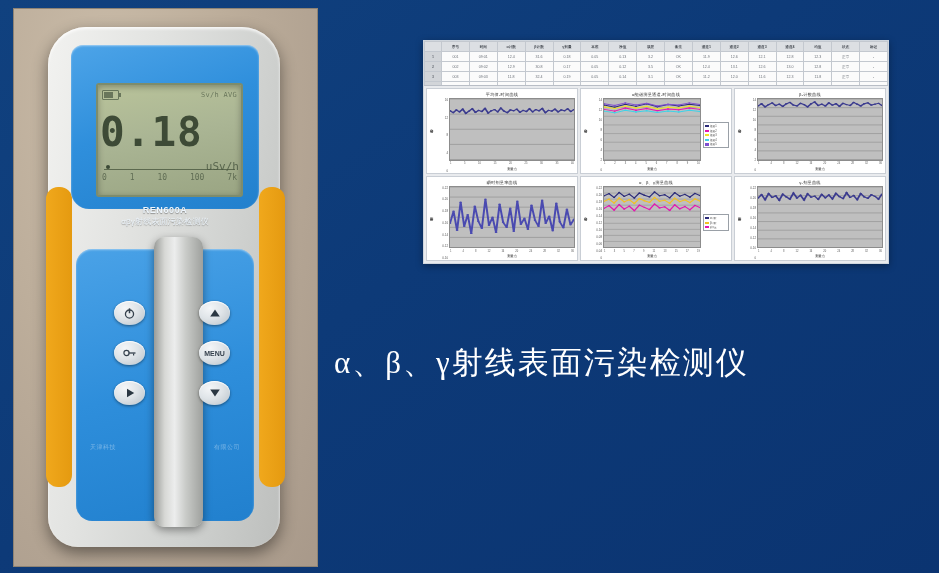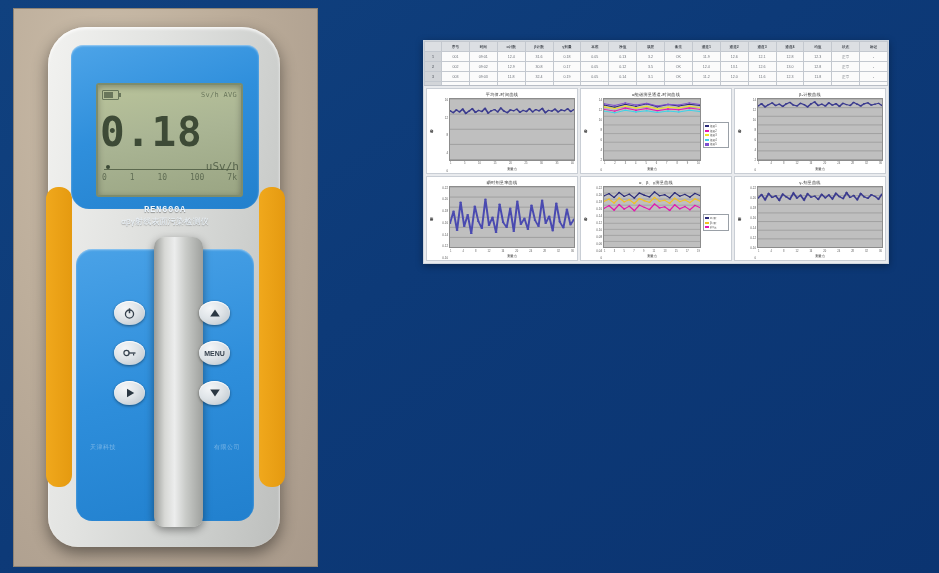--- a/index.html
+++ b/index.html
@@ -86,21 +86,21 @@
   .lcd-bar .dot{position:absolute;left:2px;bottom:1px;width:4px;height:4px;border-radius:50%;background:#3c4a36;}
   .lcd-scale{
     position:absolute;left:4px;right:4px;top:88px;height:14px;
     display:flex;justify-content:space-between;font-size:8px;opacity:.65;
   }
   
   .brand{
     position:absolute;left:57px;top:196px;width:188px;text-align:center;
     color:#eef6fd;text-shadow:0 1px 1px rgba(0,0,0,.35);
   }
-  .brand .model{font-size:9px;font-weight:bold;letter-spacing:.6px;font-family:Liberation Mono, monospace;}
+  .brand .model{font-size:9px;font-weight:bold;letter-spacing:.6px;}
   .brand .cn{font-size:8px;letter-spacing:.2px;margin-top:1px;}
   
   .face-bot{
     position:absolute;left:62px;top:240px;width:178px;height:272px;
     background:linear-gradient(165deg,#4aa2e7 0%,#2e8edb 50%,#2180ce 100%);
     border-radius:16px;
     box-shadow:inset 0 1px 2px rgba(255,255,255,.45);
   }
   
   .strap{
@@ -960,15 +960,16 @@
                 <span>36</span>
               </div>
               <div class="c-xlab">测量点</div>
             </div>
           </div>
         </div>
       </div>
   </div>
 
   <div id="caption">
+    <div class="cap-desc">α、β、γ射线表面污染检测仪</div>
   </div>
 
 </div>
 
 </body></html>

